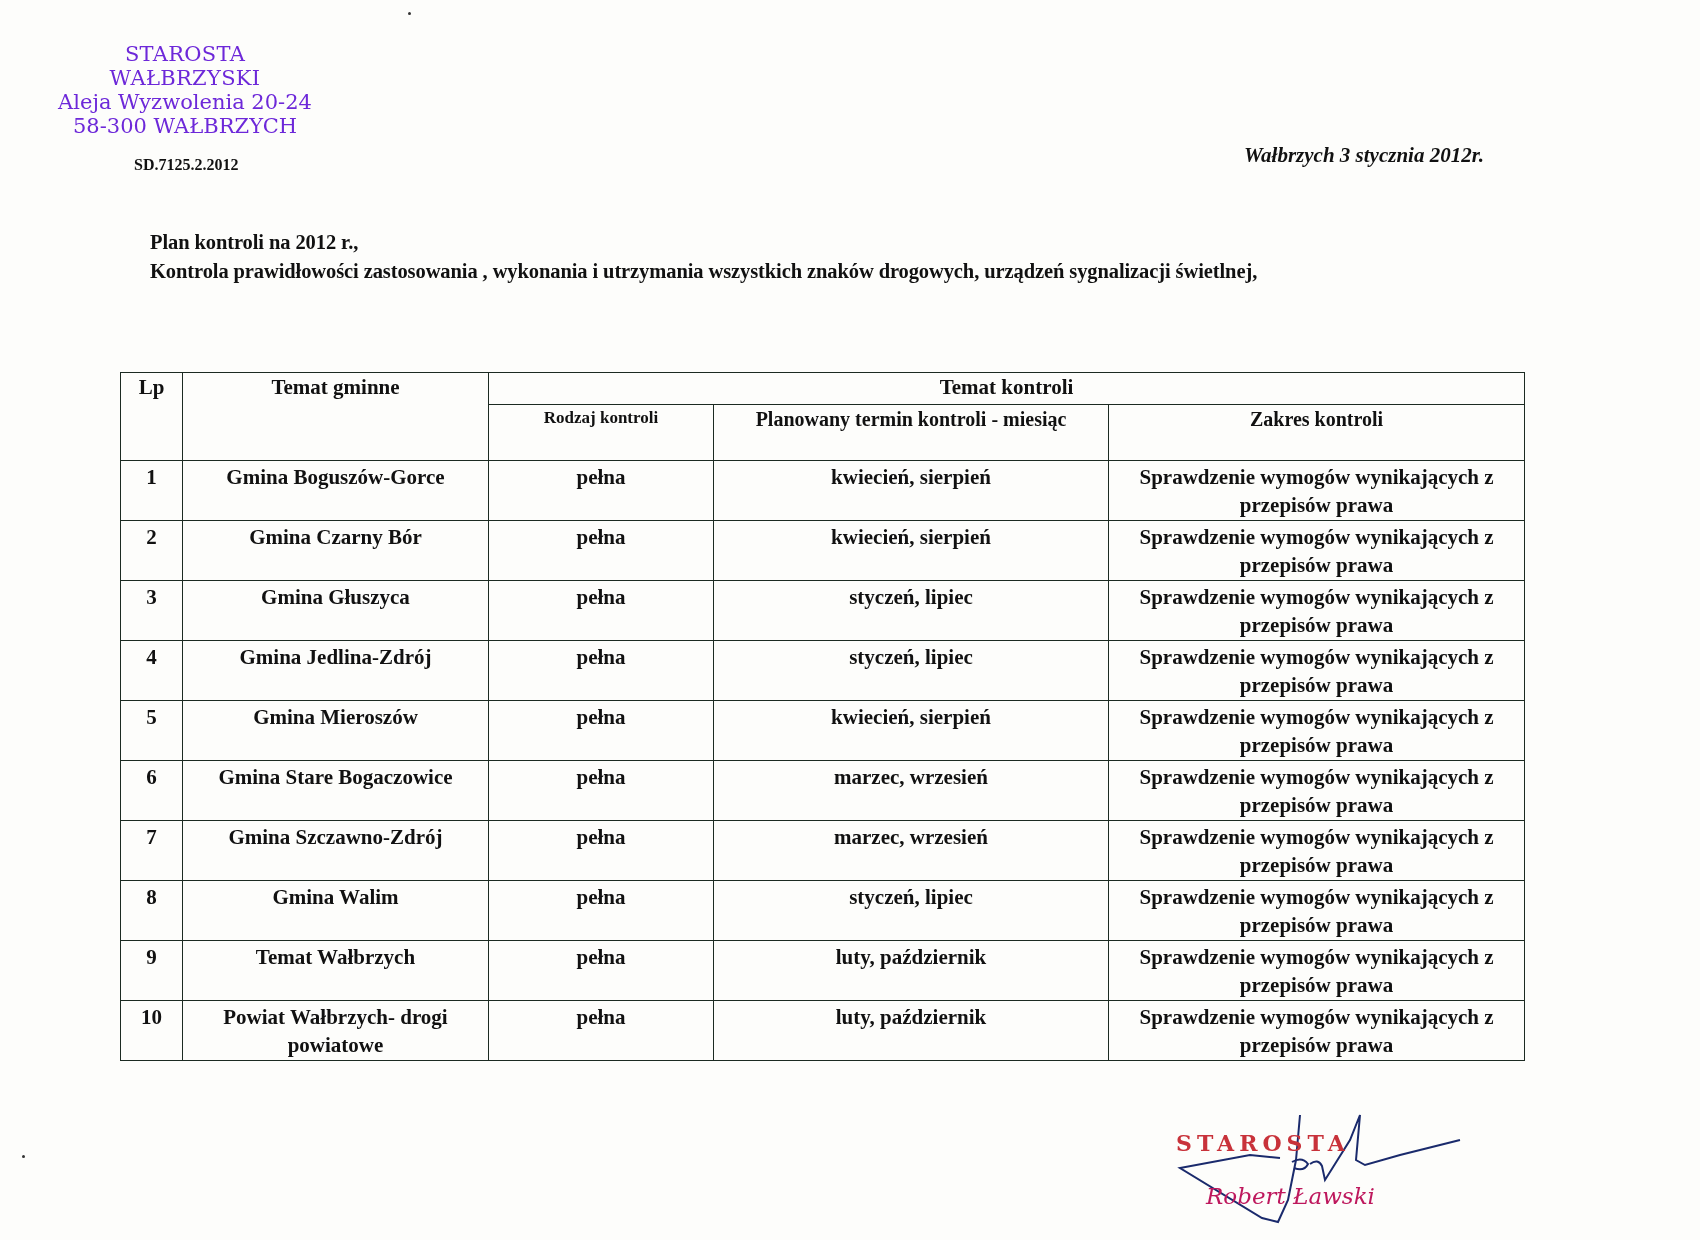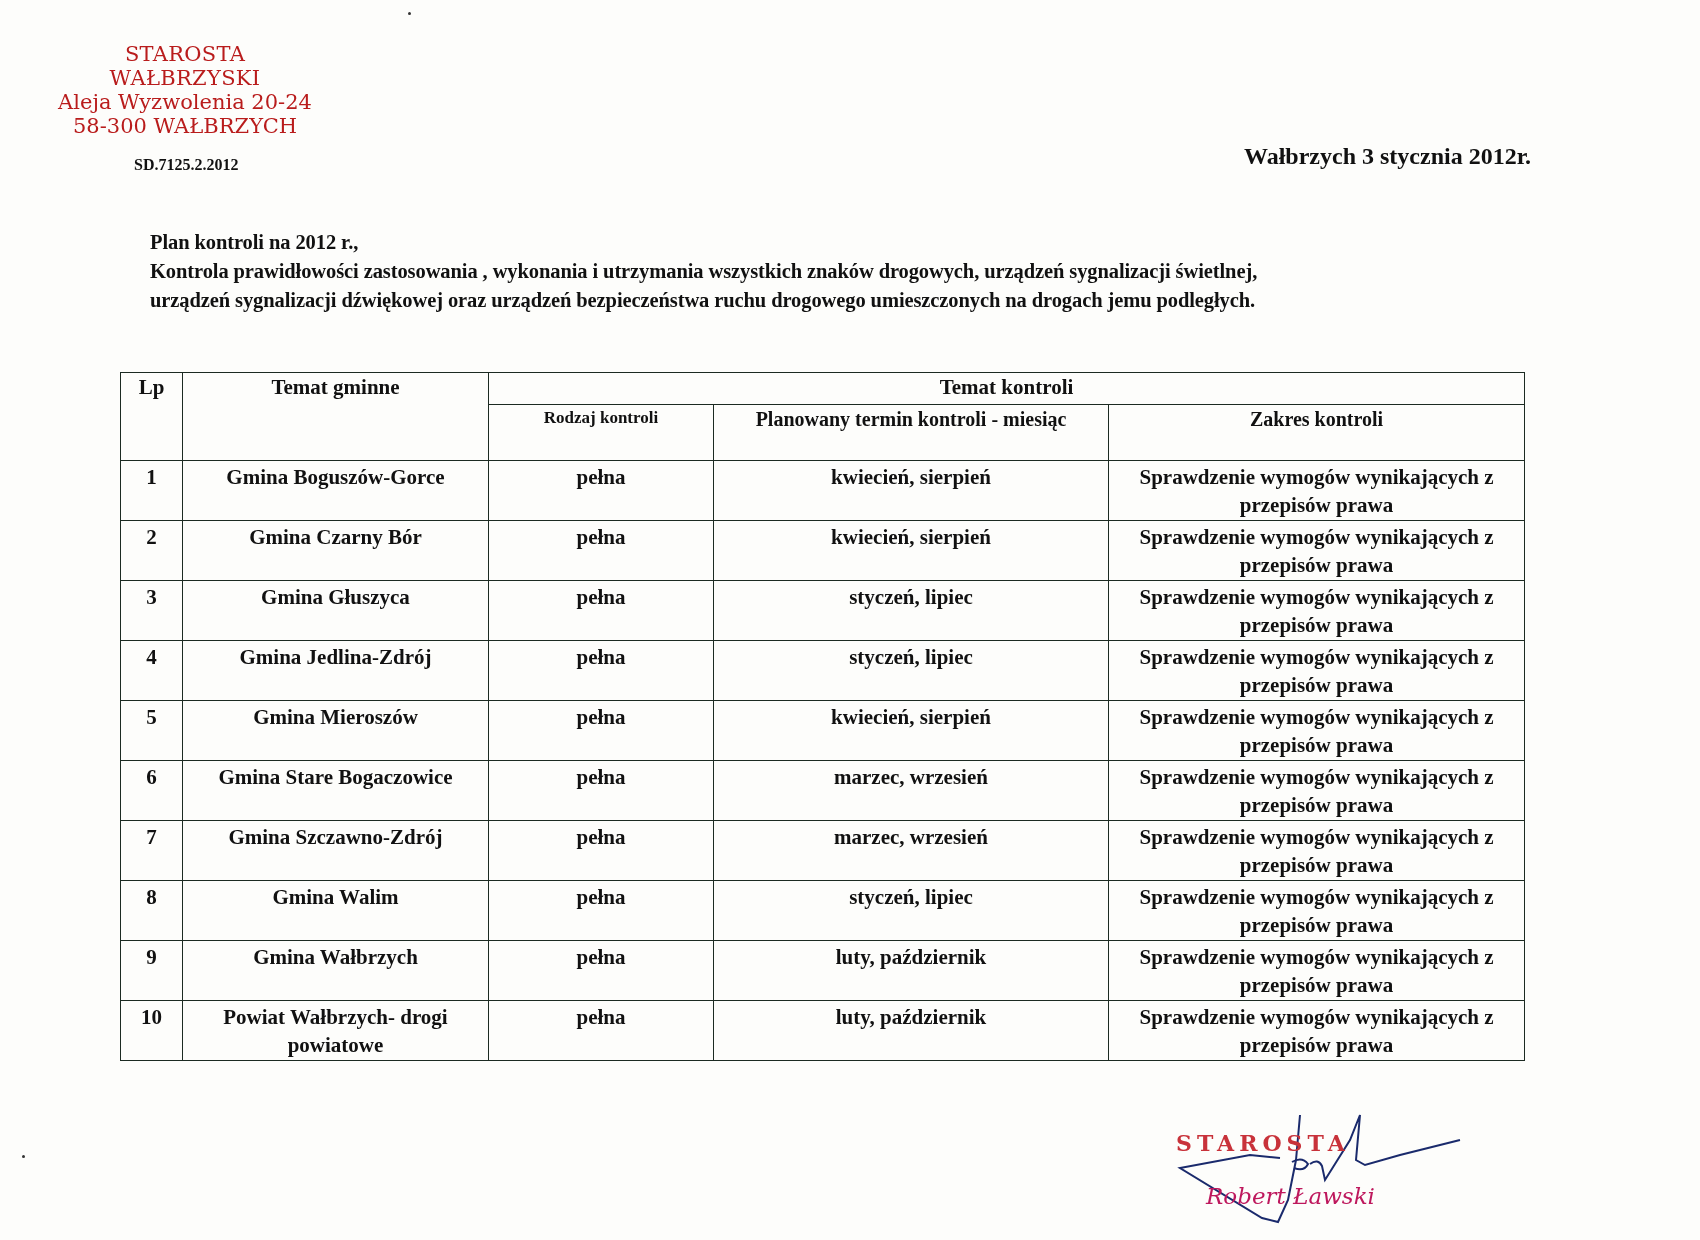--- a/index.html
+++ b/index.html
@@ -1,22 +1,22 @@
 <!DOCTYPE html>
 <html><head>
 <meta charset="utf-8">
 <style>
   html, body { margin:0; padding:0; }
   body { width:1700px; height:1240px; background:#fdfdfb; position:relative; overflow:hidden;
          font-family:"Liberation Serif", serif; color:#111; }
-  .stamp { position:absolute; color:#b91c1c; font-family:"DejaVu Serif", serif; text-align:center; line-height:24px; }
+  .stamp { position:absolute; color:#6d28d9; font-family:"DejaVu Serif", serif; text-align:center; line-height:24px; }
   .stamp-head { left:50px; top:42px; width:270px; font-size:21px; }
   .stamp-head div:first-child { letter-spacing:0.3px; }
   .refno { position:absolute; left:134px; top:156px; font-weight:bold; font-size:16px; }
-  .date { position:absolute; left:1244px; top:143px; font-weight:bold; font-size:24px; }
+  .date { position:absolute; left:1244px; top:143px; font-weight:bold; font-size:21px;font-style:italic; }
   .title { position:absolute; left:150px; top:228px; width:1420px; text-align:left; font-weight:bold;
            font-size:20.5px; line-height:29px; letter-spacing:-0.1px; }
   table { position:absolute; left:120px; top:372px; width:1404px; border-collapse:collapse; table-layout:fixed; }
   td, th { border:1.6px solid #1c2a22; padding:0; text-align:center; vertical-align:top; font-weight:bold; }
   th { font-size:21px; line-height:28px; }
   th.sub { font-size:20px; line-height:28px; }
   th.small { font-size:17px; line-height:26px; }
   .h1 { height:32px; }
   .h2 { height:56px; }
   tr.row td { height:57px; font-size:21px; line-height:28px; padding-top:2px; }
@@ -35,21 +35,20 @@
   <div>Aleja Wyzwolenia 20-24</div>
   <div>58-300 WAŁBRZYCH</div>
 </div>
 
 <div class="refno">SD.7125.2.2012</div>
 <div class="date">Wałbrzych 3 stycznia 2012r.</div>
 
 <div class="title">
   <div>Plan kontroli na 2012 r.,</div>
   <div>Kontrola prawidłowości zastosowania , wykonania i utrzymania wszystkich znaków drogowych, urządzeń sygnalizacji świetlnej,</div>
-  <div>urządzeń sygnalizacji dźwiękowej oraz urządzeń bezpieczeństwa ruchu drogowego umieszczonych na drogach jemu podległych.</div>
 </div>
 
 <table>
   <colgroup>
     <col style="width:62px">
       <col style="width:306px">
       <col style="width:225px">
       <col style="width:395px">
       <col style="width:416px">
   </colgroup>
@@ -117,21 +116,21 @@
       </tr>
       <tr class="row">
         <td>8</td>
         <td style="padding: 2px 40px 0px;">Gmina Walim</td>
         <td>pełna</td>
         <td>styczeń, lipiec</td>
         <td style="padding: 2px 20px 0px;">Sprawdzenie wymogów wynikających z przepisów prawa</td>
       </tr>
       <tr class="row">
         <td>9</td>
-        <td style="padding: 2px 30px 0px;">Gmina Wałbrzych</td>
+        <td style="padding: 2px 30px 0px;">Temat Wałbrzych</td>
         <td>pełna</td>
         <td>luty, październik</td>
         <td style="padding: 2px 20px 0px;">Sprawdzenie wymogów wynikających z przepisów prawa</td>
       </tr>
       <tr class="row">
         <td>10</td>
         <td style="padding: 2px 30px 0px;">Powiat Wałbrzych- drogi powiatowe</td>
         <td>pełna</td>
         <td>luty, październik</td>
         <td style="padding: 2px 20px 0px;">Sprawdzenie wymogów wynikających z przepisów prawa</td>

